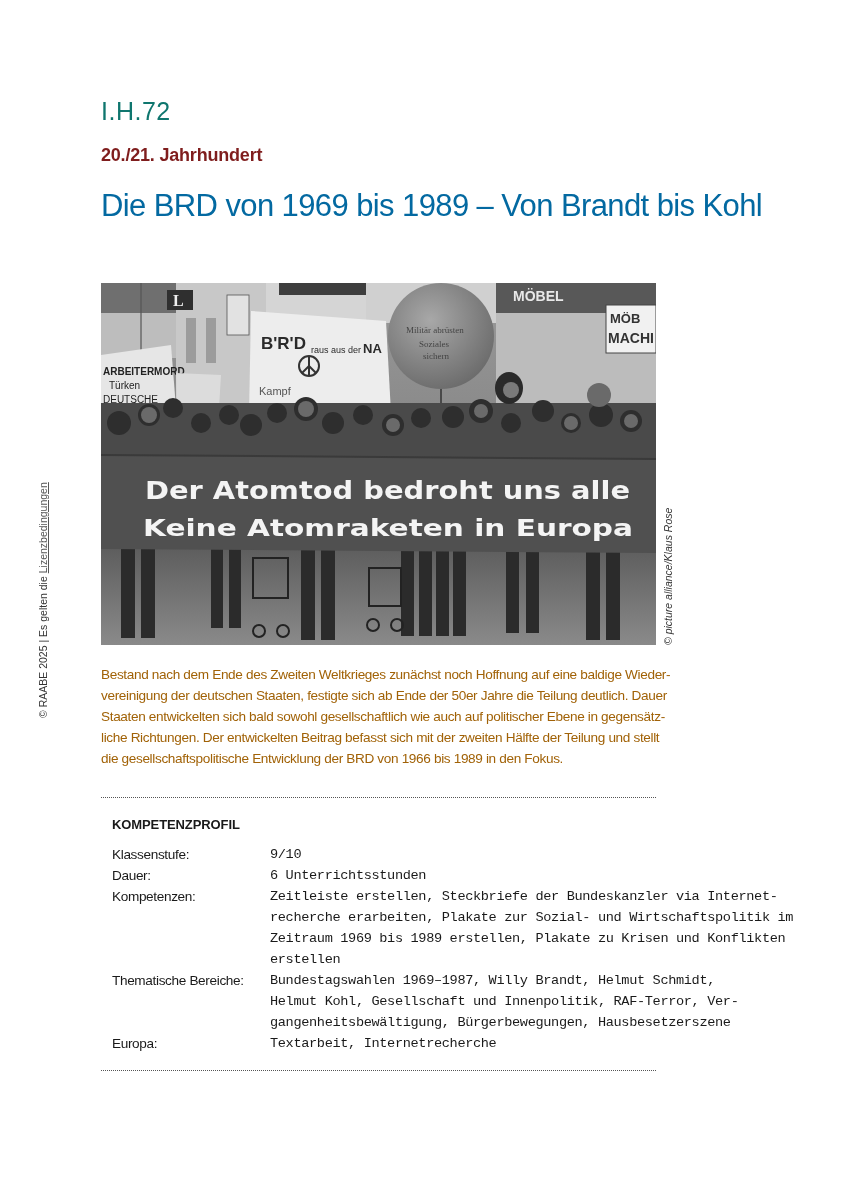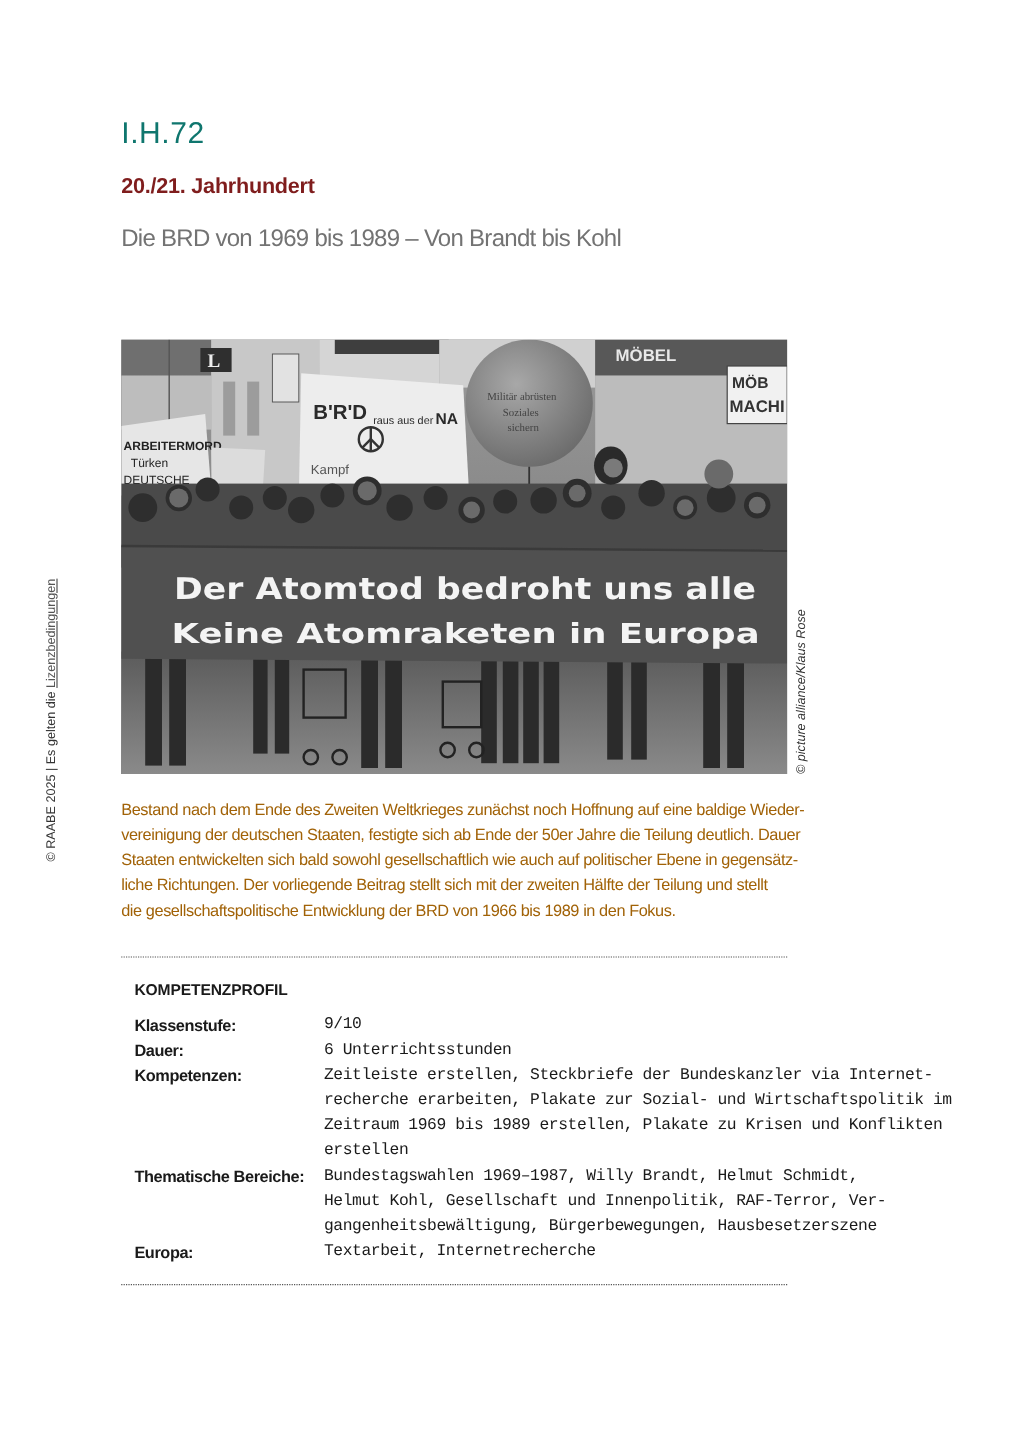--- a/index.html
+++ b/index.html
@@ -4,21 +4,21 @@
   <style>
     html, body { margin: 0; padding: 0; }
     body {
       width: 848px; height: 1200px; position: relative; overflow: hidden;
       background: #ffffff; color: #1a1a1a;
       font-family: "Liberation Sans", "DejaVu Sans", sans-serif;
     }
     .abs { position: absolute; }
     .code { left: 101px; top: 97px; font-size: 25px; color: #0f766e; letter-spacing: 0.5px; }
     .era  { left: 101px; top: 145px; font-size: 18px; font-weight: bold; color: #7f1d1d; letter-spacing: -0.2px; }
-    .title { left: 101px; top: 188px; font-size: 20px; color: #737373; letter-spacing: -0.6px; white-space: nowrap; }
+    .title { left: 101px; top: 188px; font-size: 31px; color: #0369a1; letter-spacing: -0.6px; white-space: nowrap; }
     .author { left: 101px; top: 247px; font-size: 13px; color: #0f766e; letter-spacing: -0.2px; margin-top: 36px; }
 
     .photo {
       left: 101px; top: 283px; width: 555px; height: 362px;
       overflow: hidden; background: #8c8c8c;
     }
     .photo svg { display: block; }
 
     .credit {
       left: 662px; top: 645px; transform-origin: 0 0; transform: rotate(-90deg);
@@ -33,21 +33,21 @@
     .intro {
       left: 101px; top: 665px; width: 560px; font-size: 13.6px; line-height: 20.9px;
       color: #a16207; letter-spacing: -0.35px;
     }
     .intro .line { display: block; white-space: nowrap; }
 
     .dots { left: 101px; width: 555px; height: 0; border-top: 1.5px dotted #555; }
 
     .kp-head { left: 112px; top: 817px; font-size: 13px; font-weight: bold; letter-spacing: -0.1px; }
     .kp-row { position: absolute; left: 112px; width: 545px; font-size: 13.6px; line-height: 20.9px; letter-spacing: -0.35px; }
-    .kp-label { position: absolute; left: 0; top: 0; font-weight: bold; white-space: nowrap; }
+    .kp-label { position: absolute; left: 0; top: 0; font-weight: normal; white-space: nowrap; }
     .kp-val { position: absolute; left: 158px; top: 0; width: 390px; }
     .kp-val .line { display: block; white-space: nowrap; font-family: Liberation Mono, monospace; }
   </style>
 </head>
 <body>
 
 <div class="abs code">I.H.72</div>
 <div class="abs era">20./21. Jahrhundert</div>
 <div class="abs title">Die BRD von 1969 bis 1989 – Von Brandt bis Kohl</div>
 <div class="abs author">Dr. Julia Kulbarsch-Wilke</div>
@@ -182,21 +182,21 @@
 </div>
 
 <div class="abs credit">© picture alliance/Klaus Rose</div>
 
 <div class="abs copyright"><span>© RAABE 2025 | Es gelten die </span><span class="link">Lizenzbedingungen</span></div>
 
 <div class="abs intro">
   <span class="line">Bestand nach dem Ende des Zweiten Weltkrieges zunächst noch Hoffnung auf eine baldige Wieder-</span>
   <span class="line">vereinigung der deutschen Staaten, festigte sich ab Ende der 50er Jahre die Teilung deutlich. Dauer</span>
   <span class="line">Staaten entwickelten sich bald sowohl gesellschaftlich wie auch auf politischer Ebene in gegensätz-</span>
-  <span class="line">liche Richtungen. Der vorliegende Beitrag stellt sich mit der zweiten Hälfte der Teilung und stellt</span>
+  <span class="line">liche Richtungen. Der entwickelten Beitrag befasst sich mit der zweiten Hälfte der Teilung und stellt</span>
   <span class="line">die gesellschaftspolitische Entwicklung der BRD von 1966 bis 1989 in den Fokus.</span>
 </div>
 
 <div class="abs dots" style="top: 797px;"></div>
 
 <div class="abs kp-head">KOMPETENZPROFIL</div>
 
 <div class="kp-row" style="top: 845px;">
   <span class="kp-label">Klassenstufe:</span>
   <div class="kp-val">

